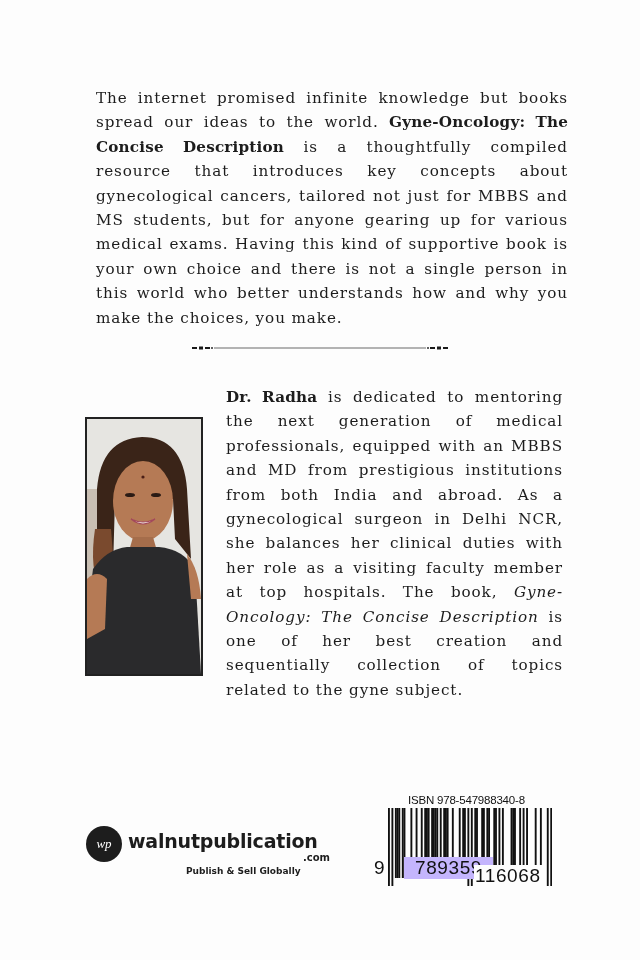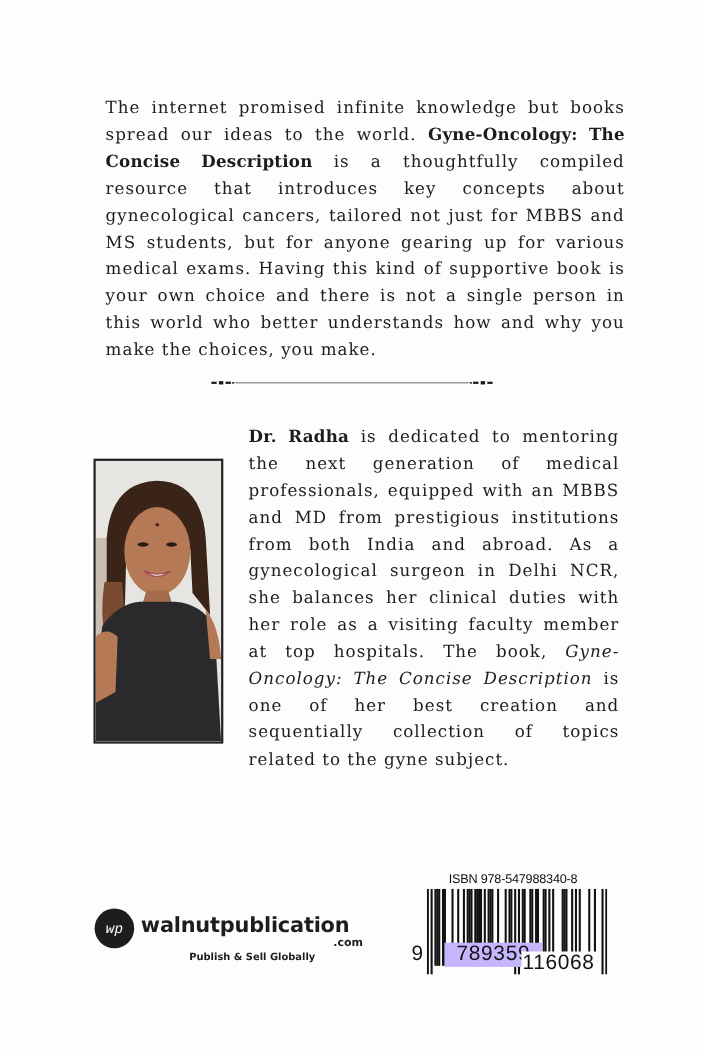--- a/index.html
+++ b/index.html
@@ -52,21 +52,21 @@
       position: absolute;
       left: 86px; top: 826px;
       width: 240px; height: 60px;
     }
     .pub-logo {
       position: absolute; left: 0; top: 0;
       width: 36px; height: 36px;
       border-radius: 50%;
       background: #1d1d1d;
       color: #fff;
-      font-family: Liberation Mono, monospace;
+      font-family: Liberation Serif, serif;
       font-style: italic;
       font-size: 13px;
       display: flex; align-items: center; justify-content: center;
     }
     .pub-name {
       position: absolute; left: 42px; top: 4px;
       font-family: "DejaVu Sans", "Liberation Sans", sans-serif;
       font-weight: bold;
       font-size: 19px;
       letter-spacing: -0.2px;
@@ -74,21 +74,21 @@
       text-align: center;
     }
     .pub-domain {
       position: absolute; left: 217px; top: 26px;
       font-family: "DejaVu Sans", sans-serif;
       font-weight: bold;
       font-size: 10px;
       color: #1d1d1d;
     }
     .pub-tagline {
-      position: absolute; left: 46px; top: 40px;
+      position: absolute; left: 60px; top: 40px;
       font-family: "DejaVu Sans", sans-serif;
       font-weight: bold;
       font-size: 9px;
       color: #1d1d1d;
       padding-left: 40px;
     }
     .barcode {
       position: absolute;
       left: 374px; top: 794px;
       width: 180px; height: 96px;

